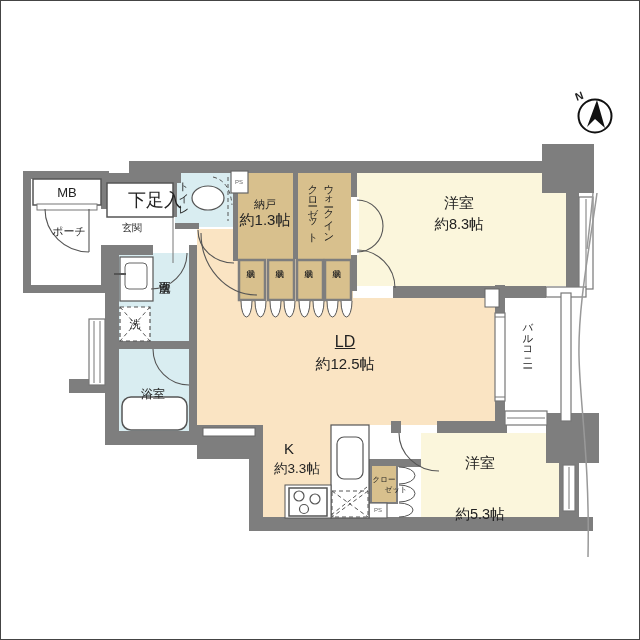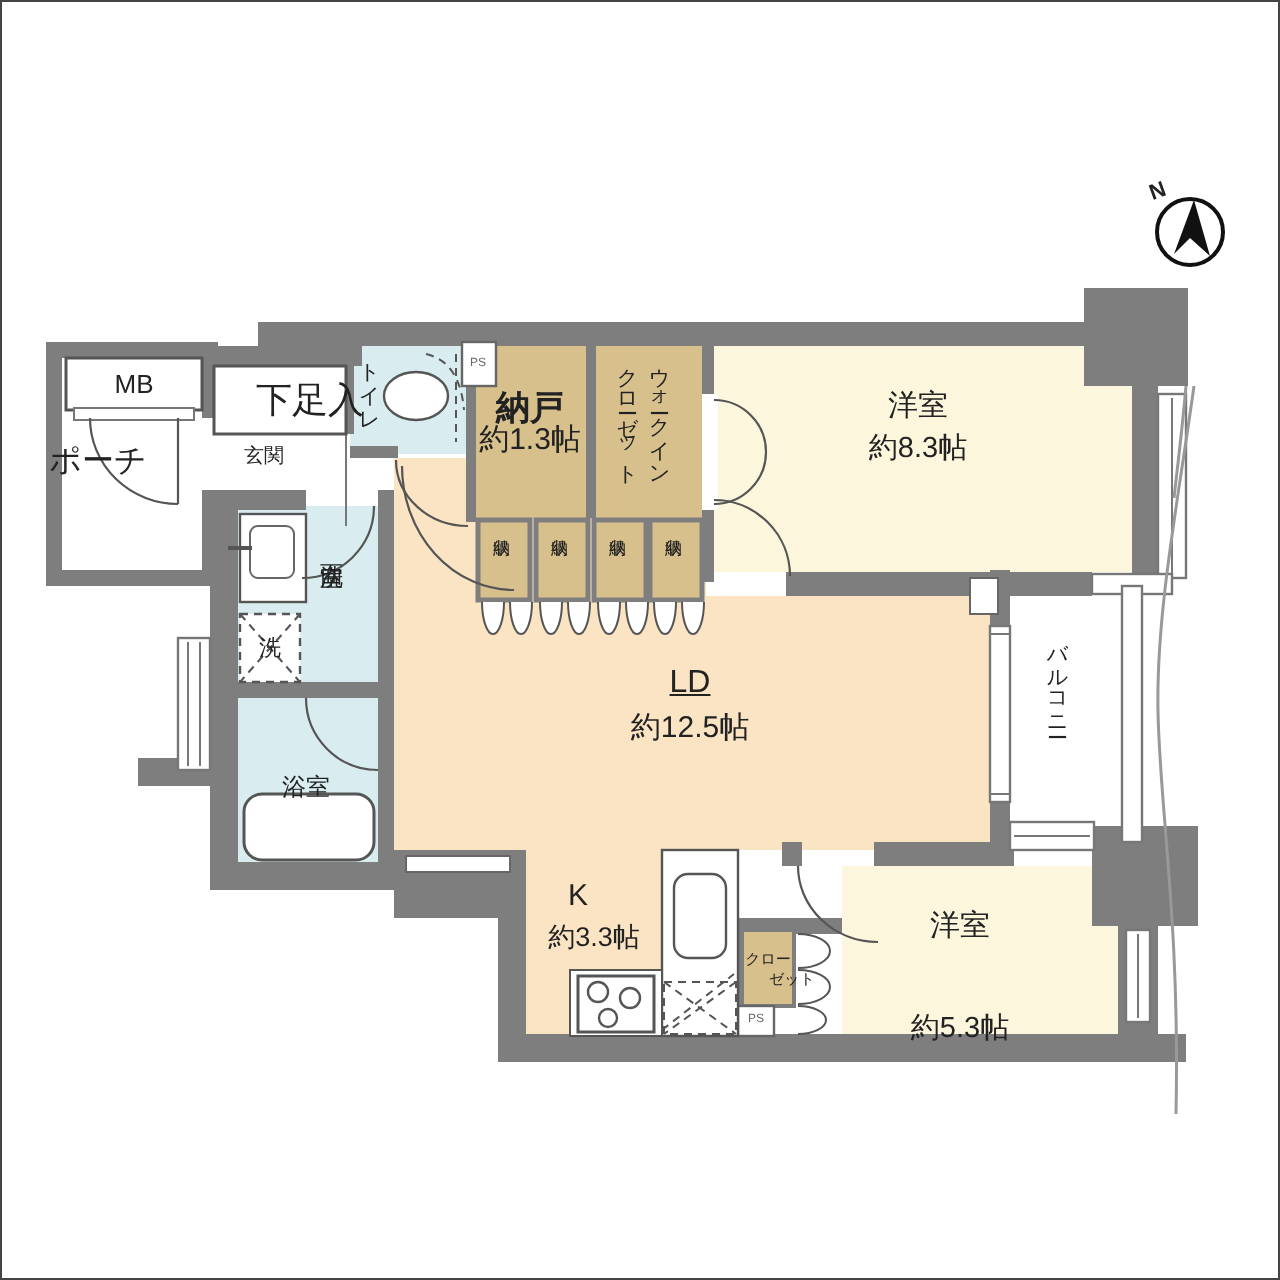--- a/index.html
+++ b/index.html
@@ -156,26 +156,26 @@
     <path d="M592,192 C590,215 588,230 586,248"></path>
   </g>
 
   <g>
     <circle cx="594" cy="115" r="16.5" fill="#ffffff" stroke="#111" stroke-width="2"></circle>
     <polygon points="596,99 604,127 594,118 586,126" fill="#111"></polygon>
   </g>
 </svg>
 
 <div class="lbl" style="left:66px;top:191px;font-size:13px;text-align:center;">MB</div>
-<div class="lbl" style="left:48px;top:230px;font-size:16px;text-align:center;">ポーチ</div>
+<div class="lbl" style="left:68px;top:230px;font-size:11px;text-align:center;">ポーチ</div>
 <div class="lbl" style="left:154px;top:199px;font-size:18px;">下足入</div>
 <div class="lbl" style="left:131px;top:227px;font-size:10px;">玄関</div>
 <div class="vtext" style="left:183px;top:173px;font-size:10.5px;">トイレ</div>
 <div class="lbl" style="left:238px;top:181px;font-size:6px;color:#666;">PS</div>
-<div class="lbl" style="left:264px;top:203px;font-size:17px;font-weight:bold;">納戸</div>
+<div class="lbl" style="left:264px;top:203px;font-size:11px;">納戸</div>
 <div class="lbl" style="left:264px;top:219px;font-size:15px;">約1.3帖</div>
 <div class="vtext" style="left:328px;top:176px;font-size:10.5px;">ウォークイン</div>
 <div class="vtext" style="left:312px;top:176px;font-size:10.5px;">クローゼット</div>
 <div class="lbl" style="left:458px;top:202px;font-size:15px;">洋室</div>
 <div class="lbl" style="left:458px;top:223px;font-size:14.5px;">約8.3帖</div>
 <div class="vtext" style="left:250px;top:262px;font-size:8.5px;">収納</div>
 <div class="vtext" style="left:279px;top:262px;font-size:8.5px;">収納</div>
 <div class="vtext" style="left:308px;top:262px;font-size:8.5px;">収納</div>
 <div class="vtext" style="left:336px;top:262px;font-size:8.5px;">収納</div>
 <div class="vtext" style="left:163px;top:272px;font-size:11.5px;">洗面室</div>

